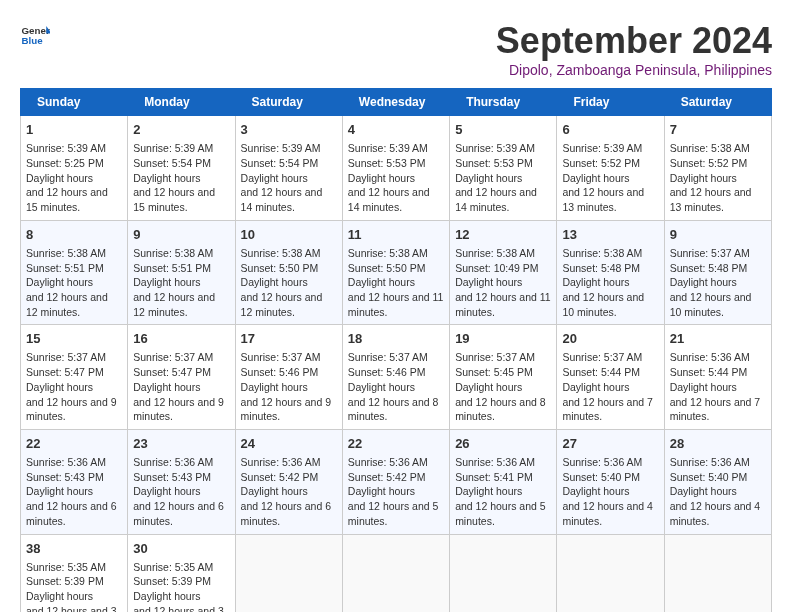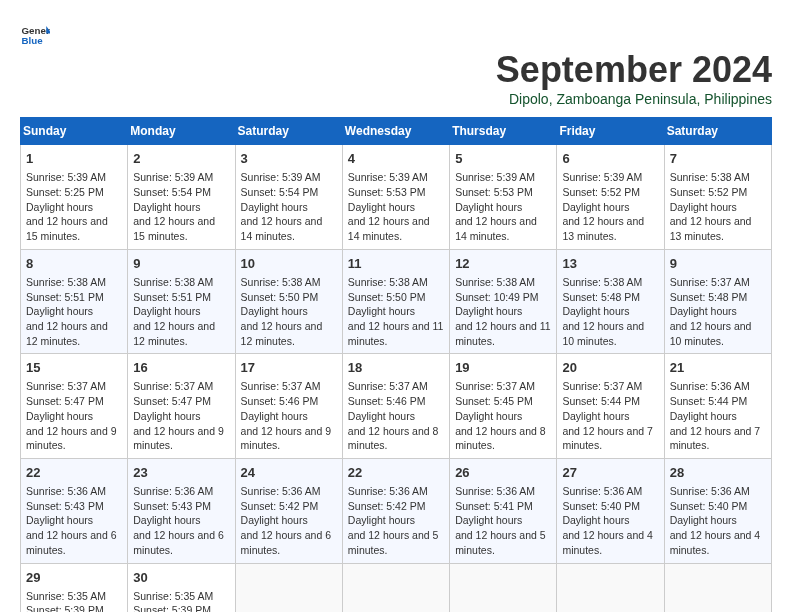--- a/index.html
+++ b/index.html
@@ -25,37 +25,36 @@
       width: 30px;
       height: 30px;
     }
     .title-area {
       text-align: right;
     }
     .month-title {
       font-size: 36px;
       font-weight: bold;
       color: #333;
-      margin-top: 29px;
     }
     .subtitle {
       font-size: 14px;
-      color: #14532d;
+      color: #701a75;
       text-align: right;
     }
     .calendar-table {
       width: 100%;
       border-collapse: collapse;
       font-size: 11px;
     }
     .calendar-table th {
       background-color: #1565c0;
       color: #fff;
       text-align: left;
-      padding: 6px 2px;
+      padding: 6px 16px;
       font-size: 12px;
       font-weight: bold;
       border: 1px solid #1565c0;
     }
     .calendar-table td {
       vertical-align: top;
       padding: 5px 5px;
       border: 1px solid #ccc;
       width: calc(100% / 7);
       height: 80px;
@@ -140,21 +139,21 @@
       <tr>
         <td><span class="day-number">22</span><span>Sunrise: 5:36 AM</span><br><span>Sunset: 5:43 PM</span><br><span>Daylight hours</span><br><span>and 12 hours and 6 minutes.</span></td>
         <td><span class="day-number">23</span><span>Sunrise: 5:36 AM</span><br><span>Sunset: 5:43 PM</span><br><span>Daylight hours</span><br><span>and 12 hours and 6 minutes.</span></td>
         <td><span class="day-number">24</span><span>Sunrise: 5:36 AM</span><br><span>Sunset: 5:42 PM</span><br><span>Daylight hours</span><br><span>and 12 hours and 6 minutes.</span></td>
         <td><span class="day-number">22</span><span>Sunrise: 5:36 AM</span><br><span>Sunset: 5:42 PM</span><br><span>Daylight hours</span><br><span>and 12 hours and 5 minutes.</span></td>
         <td><span class="day-number">26</span><span>Sunrise: 5:36 AM</span><br><span>Sunset: 5:41 PM</span><br><span>Daylight hours</span><br><span>and 12 hours and 5 minutes.</span></td>
         <td><span class="day-number">27</span><span>Sunrise: 5:36 AM</span><br><span>Sunset: 5:40 PM</span><br><span>Daylight hours</span><br><span>and 12 hours and 4 minutes.</span></td>
         <td><span class="day-number">28</span><span>Sunrise: 5:36 AM</span><br><span>Sunset: 5:40 PM</span><br><span>Daylight hours</span><br><span>and 12 hours and 4 minutes.</span></td>
       </tr>
       <tr class="last-row">
-        <td><span class="day-number">29</span><span>Sunrise: 5:35 AM</span><br><span>Sunset: 5:39 PM</span><br><span>Daylight hours</span><br><span>and 12 hours and 3 minutes.</span></td>
+        <td><span class="day-number">38</span><span>Sunrise: 5:35 AM</span><br><span>Sunset: 5:39 PM</span><br><span>Daylight hours</span><br><span>and 12 hours and 3 minutes.</span></td>
         <td><span class="day-number">30</span><span>Sunrise: 5:35 AM</span><br><span>Sunset: 5:39 PM</span><br><span>Daylight hours</span><br><span>and 12 hours and 3 minutes.</span></td>
         <td class="empty-cell"></td>
         <td class="empty-cell"></td>
         <td class="empty-cell"></td>
         <td class="empty-cell"></td>
         <td class="empty-cell"></td>
       </tr>
     </tbody>
 </table>
 

